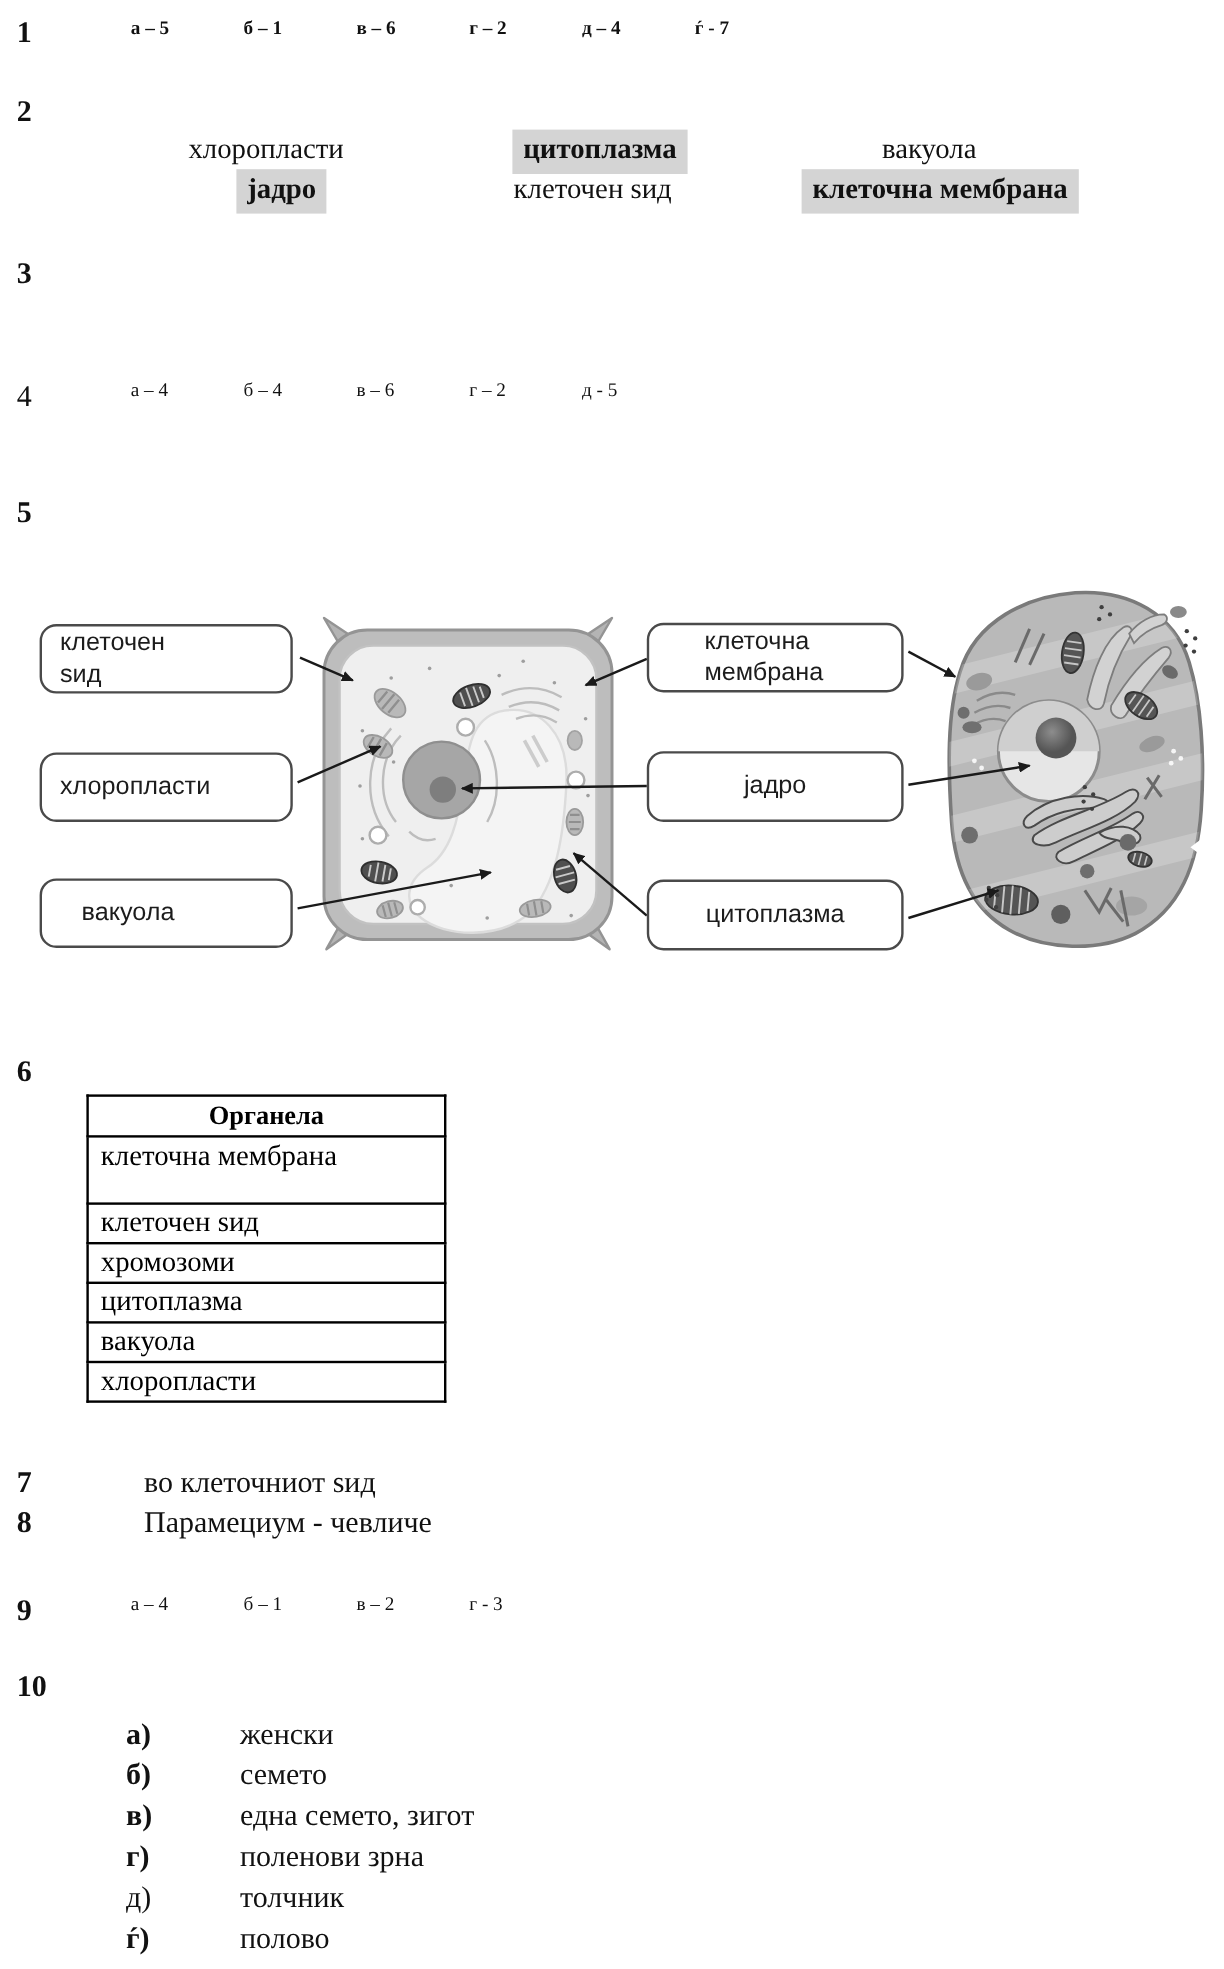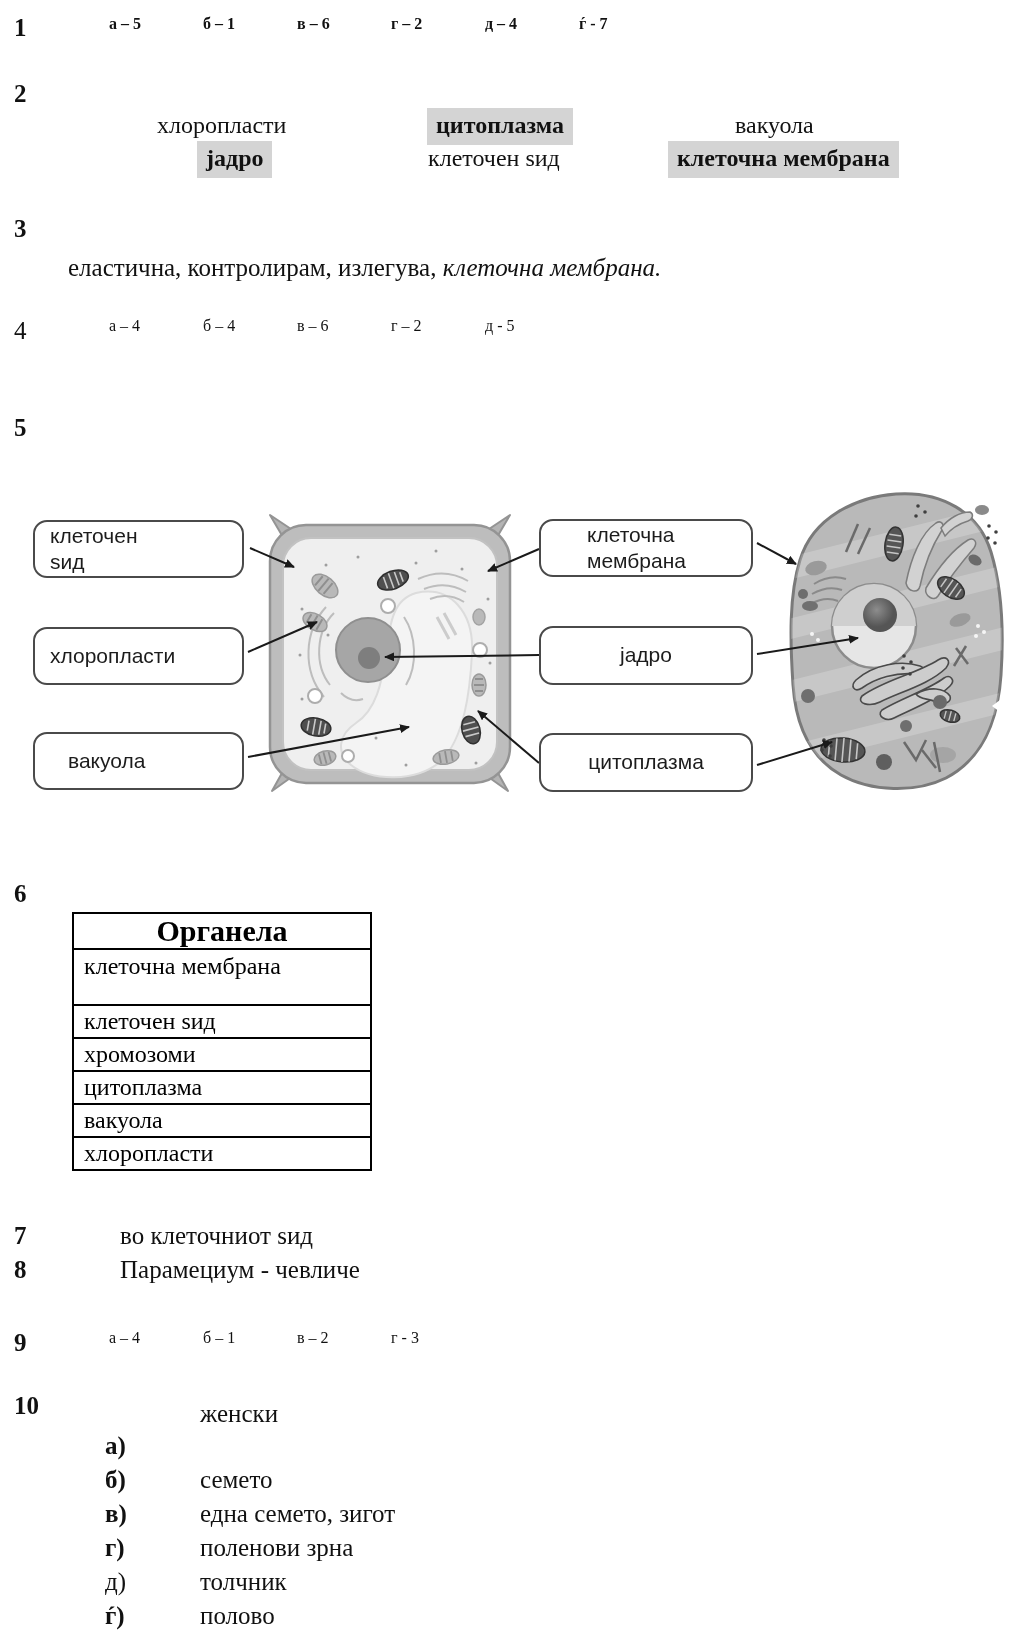--- a/index.html
+++ b/index.html
@@ -22,21 +22,21 @@
   .lblbox{position:absolute;z-index:3;background:#fff;border:2px solid #4a4a4a;border-radius:14px;
           font-family:"Liberation Sans", sans-serif;font-size:21px;color:#1c1c1c;
           display:flex;align-items:center;box-sizing:border-box;line-height:1.25;}
   .lblbox.leftpad{padding-left:15px;}
   .lblbox .wrapnarrow{max-width:118px;display:block;}
   .lblbox.center{justify-content:center;}
   
   .otable{position:absolute;left:72px;top:912px;border-collapse:collapse;
           font-size:24px;color:#000;}
   .otable td{border:2px solid #000;width:282px;padding:0 4px 0 10px;box-sizing:content-box;}
-  .otable .hdr td{font-weight:bold;text-align:center;height:32px;font-size:30px;padding:0;}
+  .otable .hdr td{font-weight:bold;text-align:center;height:32px;font-size:22px;padding:0;}
   .otable .tall td{height:51px;vertical-align:top;padding-top:3px;}
   .otable .r td{height:31px;}
   .itl{position:absolute;left:105px;font-size:25px;font-weight:bold;}
   .itl.plain{font-weight:normal;}
   .itt{position:absolute;left:200px;font-size:25px;white-space:nowrap;}
 </style>
 </head>
 <body>
 
 <div class="page">
@@ -53,21 +53,20 @@
 
   <div class="num" style="top:80px">2</div>
   <span class="w" style="left:157px;top:111px">хлоропласти</span>
   <span class="w hl" style="left:427px;top:108px">цитоплазма</span>
   <span class="w" style="left:735px;top:111px">вакуола</span>
   <span class="w hl" style="left:197px;top:141px">јадро</span>
   <span class="w" style="left:428px;top:144px">клеточен ѕид</span>
   <span class="w hl" style="left:668px;top:141px">клеточна мембрана</span>
 
   <div class="num" style="top:215px">3</div>
-  <div class="q3text"><span>еластична, контролирам, излегува, </span><span class="italic">клеточна мембрана.</span></div>
 
   <div class="num plain" style="top:317px">4</div>
   <div class="ansrow" style="left:109px;top:317px">
     <span>а – 4</span>
     <span>б – 4</span>
     <span>в – 6</span>
     <span>г – 2</span>
     <span>д - 5</span>
   </div>
 
@@ -360,21 +359,21 @@
   <div class="num" style="top:1329px">9</div>
   <div class="ansrow" style="left:109px;top:1329px">
     <span>а – 4</span>
     <span>б – 1</span>
     <span>в – 2</span>
     <span>г - 3</span>
   </div>
 
   <div class="num" style="top:1392px">10</div>
   <span class="itl" style="top:1432px">а)</span>
-  <span class="itt" style="top:1400px">женски</span>
+  <span class="itt" style="top:1432px">женски</span>
   <span class="itl" style="top:1466px">б)</span>
   <span class="itt" style="top:1466px">семето</span>
   <span class="itl" style="top:1500px">в)</span>
   <span class="itt" style="top:1500px">една семето, зигот</span>
   <span class="itl" style="top:1534px">г)</span>
   <span class="itt" style="top:1534px">поленови зрна</span>
   <span class="itl plain" style="top:1568px">д)</span>
   <span class="itt" style="top:1568px">толчник</span>
   <span class="itl" style="top:1602px">ѓ)</span>
   <span class="itt" style="top:1602px">полово</span>

